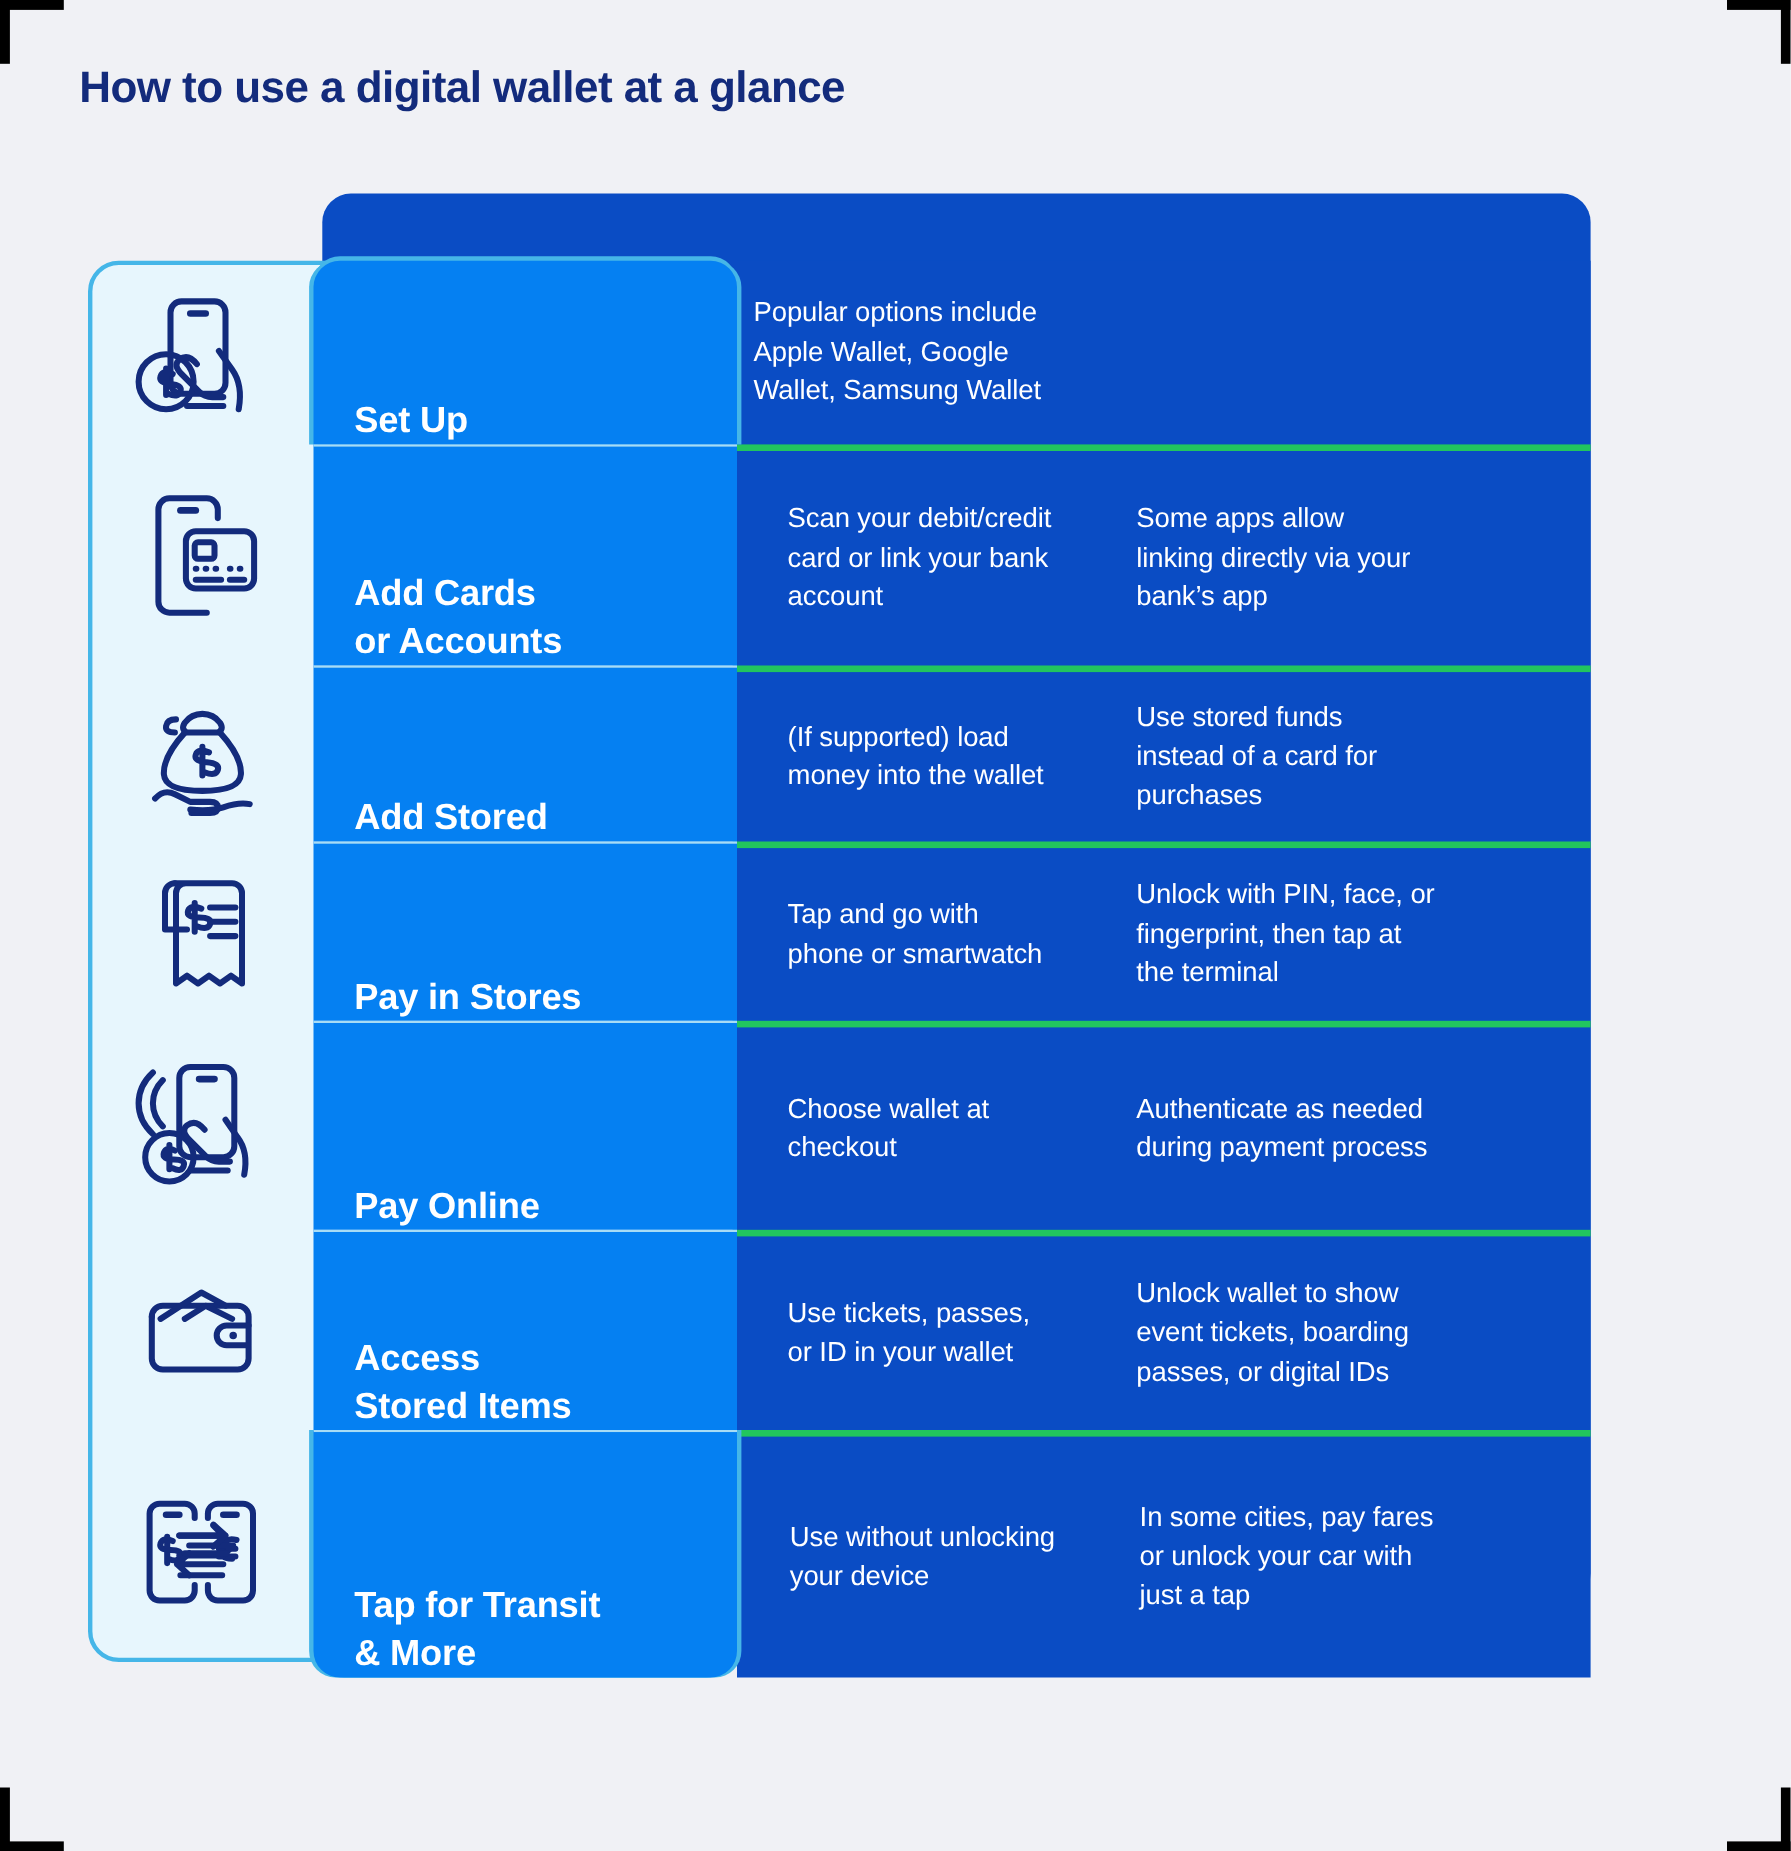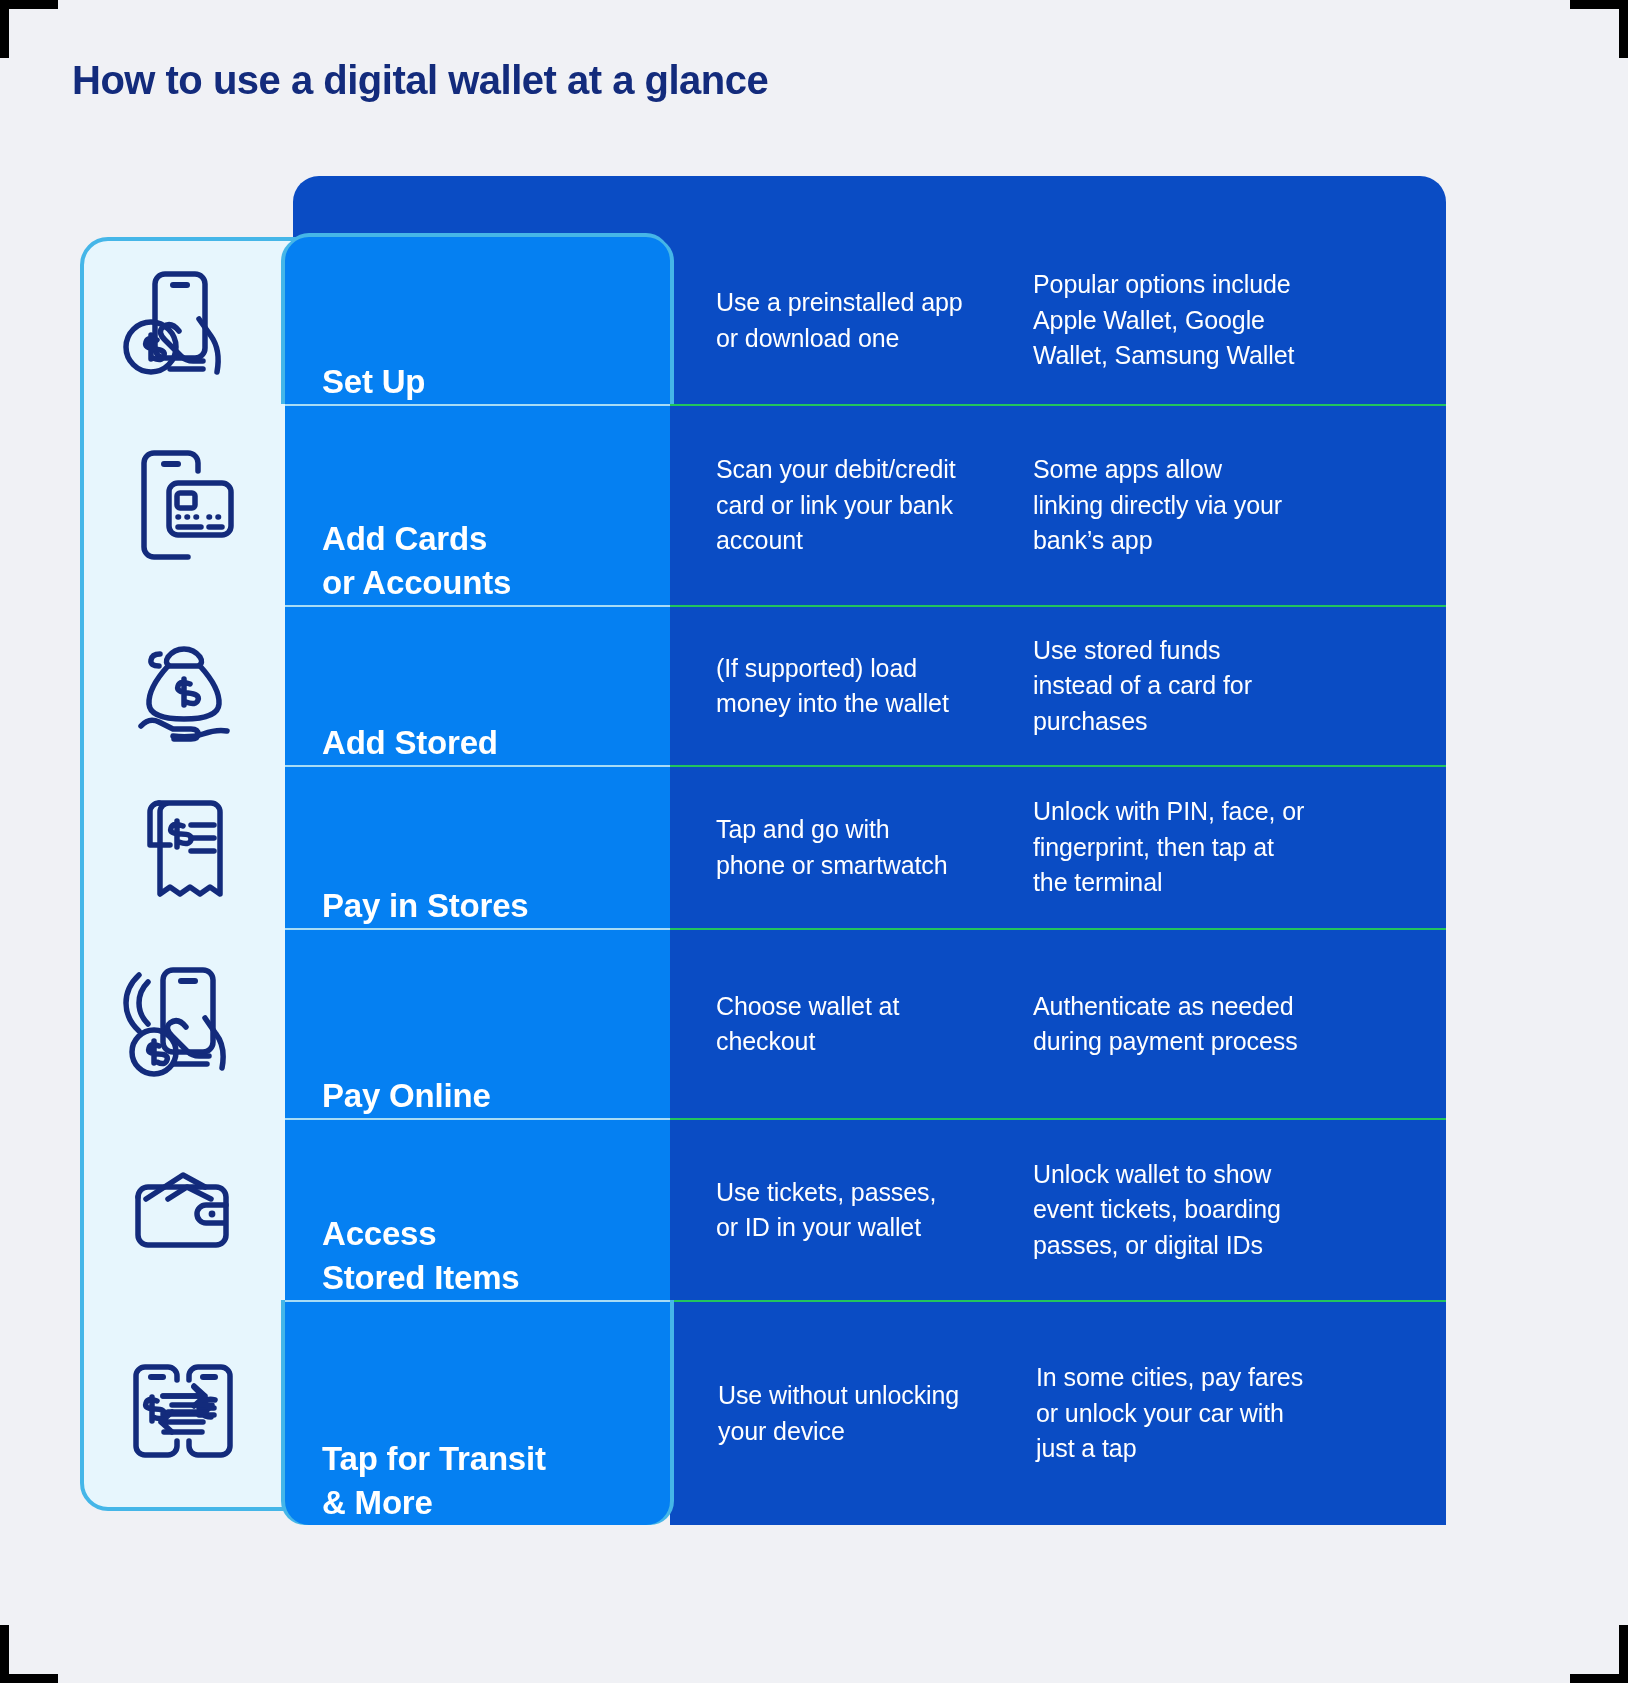--- a/index.html
+++ b/index.html
@@ -126,21 +126,21 @@
     font-weight: bold;
     line-height: 1.33;
     letter-spacing: -0.2px;
     white-space: pre-line;
   }
 
   .cell-desc {
     flex: 1 1 auto;
     display: flex;
     background: #0a4cc4;
-    border-top: 2px solid #22c55e;
+    border-top: 6px solid #22c55e;
     position: relative;
     z-index: 2;
   }
   .row.r0 .cell-desc { border-top: none; }
 
   .desc-col {
     display: flex;
     align-items: center;
     color: #ffffff;
     font-size: 25px;
@@ -184,22 +184,20 @@
           <path d="M30 76 v24 M36 81 q-9-4-11 2 t 9 7 t 9 7 t -11 2"></path>
           <path d="M58 72 q-8-10 -16 -4 q-6 5 2 13 l 16 16 q5 5 12 5 h 10"></path>
           <path d="M96 113 q4-22 -6-36 l-12-17"></path>
           <line x1="49" y1="110" x2="82" y2="110"></line>
         </svg>
       </div>
       <div class="cell-label">
         <div class="label-text">Set Up</div>
       </div>
       <div class="cell-desc">
-        <div class="desc-col a">Use a preinstalled app
-or download one</div>
         <div class="desc-col b">Popular options include
 Apple Wallet, Google
 Wallet, Samsung Wallet</div>
       </div>
     </div>
 
     <div class="row r1">
       <div class="cell-icon">
         <svg width="124" height="124" viewBox="0 0 124 124" fill="none" stroke="#132b7c" stroke-width="5.5" stroke-linecap="round" stroke-linejoin="round">
           <path d="M77 28 v-8 a10 10 0 0 0 -10 -10 h-34 a10 10 0 0 0 -10 10 v84 a10 10 0 0 0 10 10 h34"></path>

